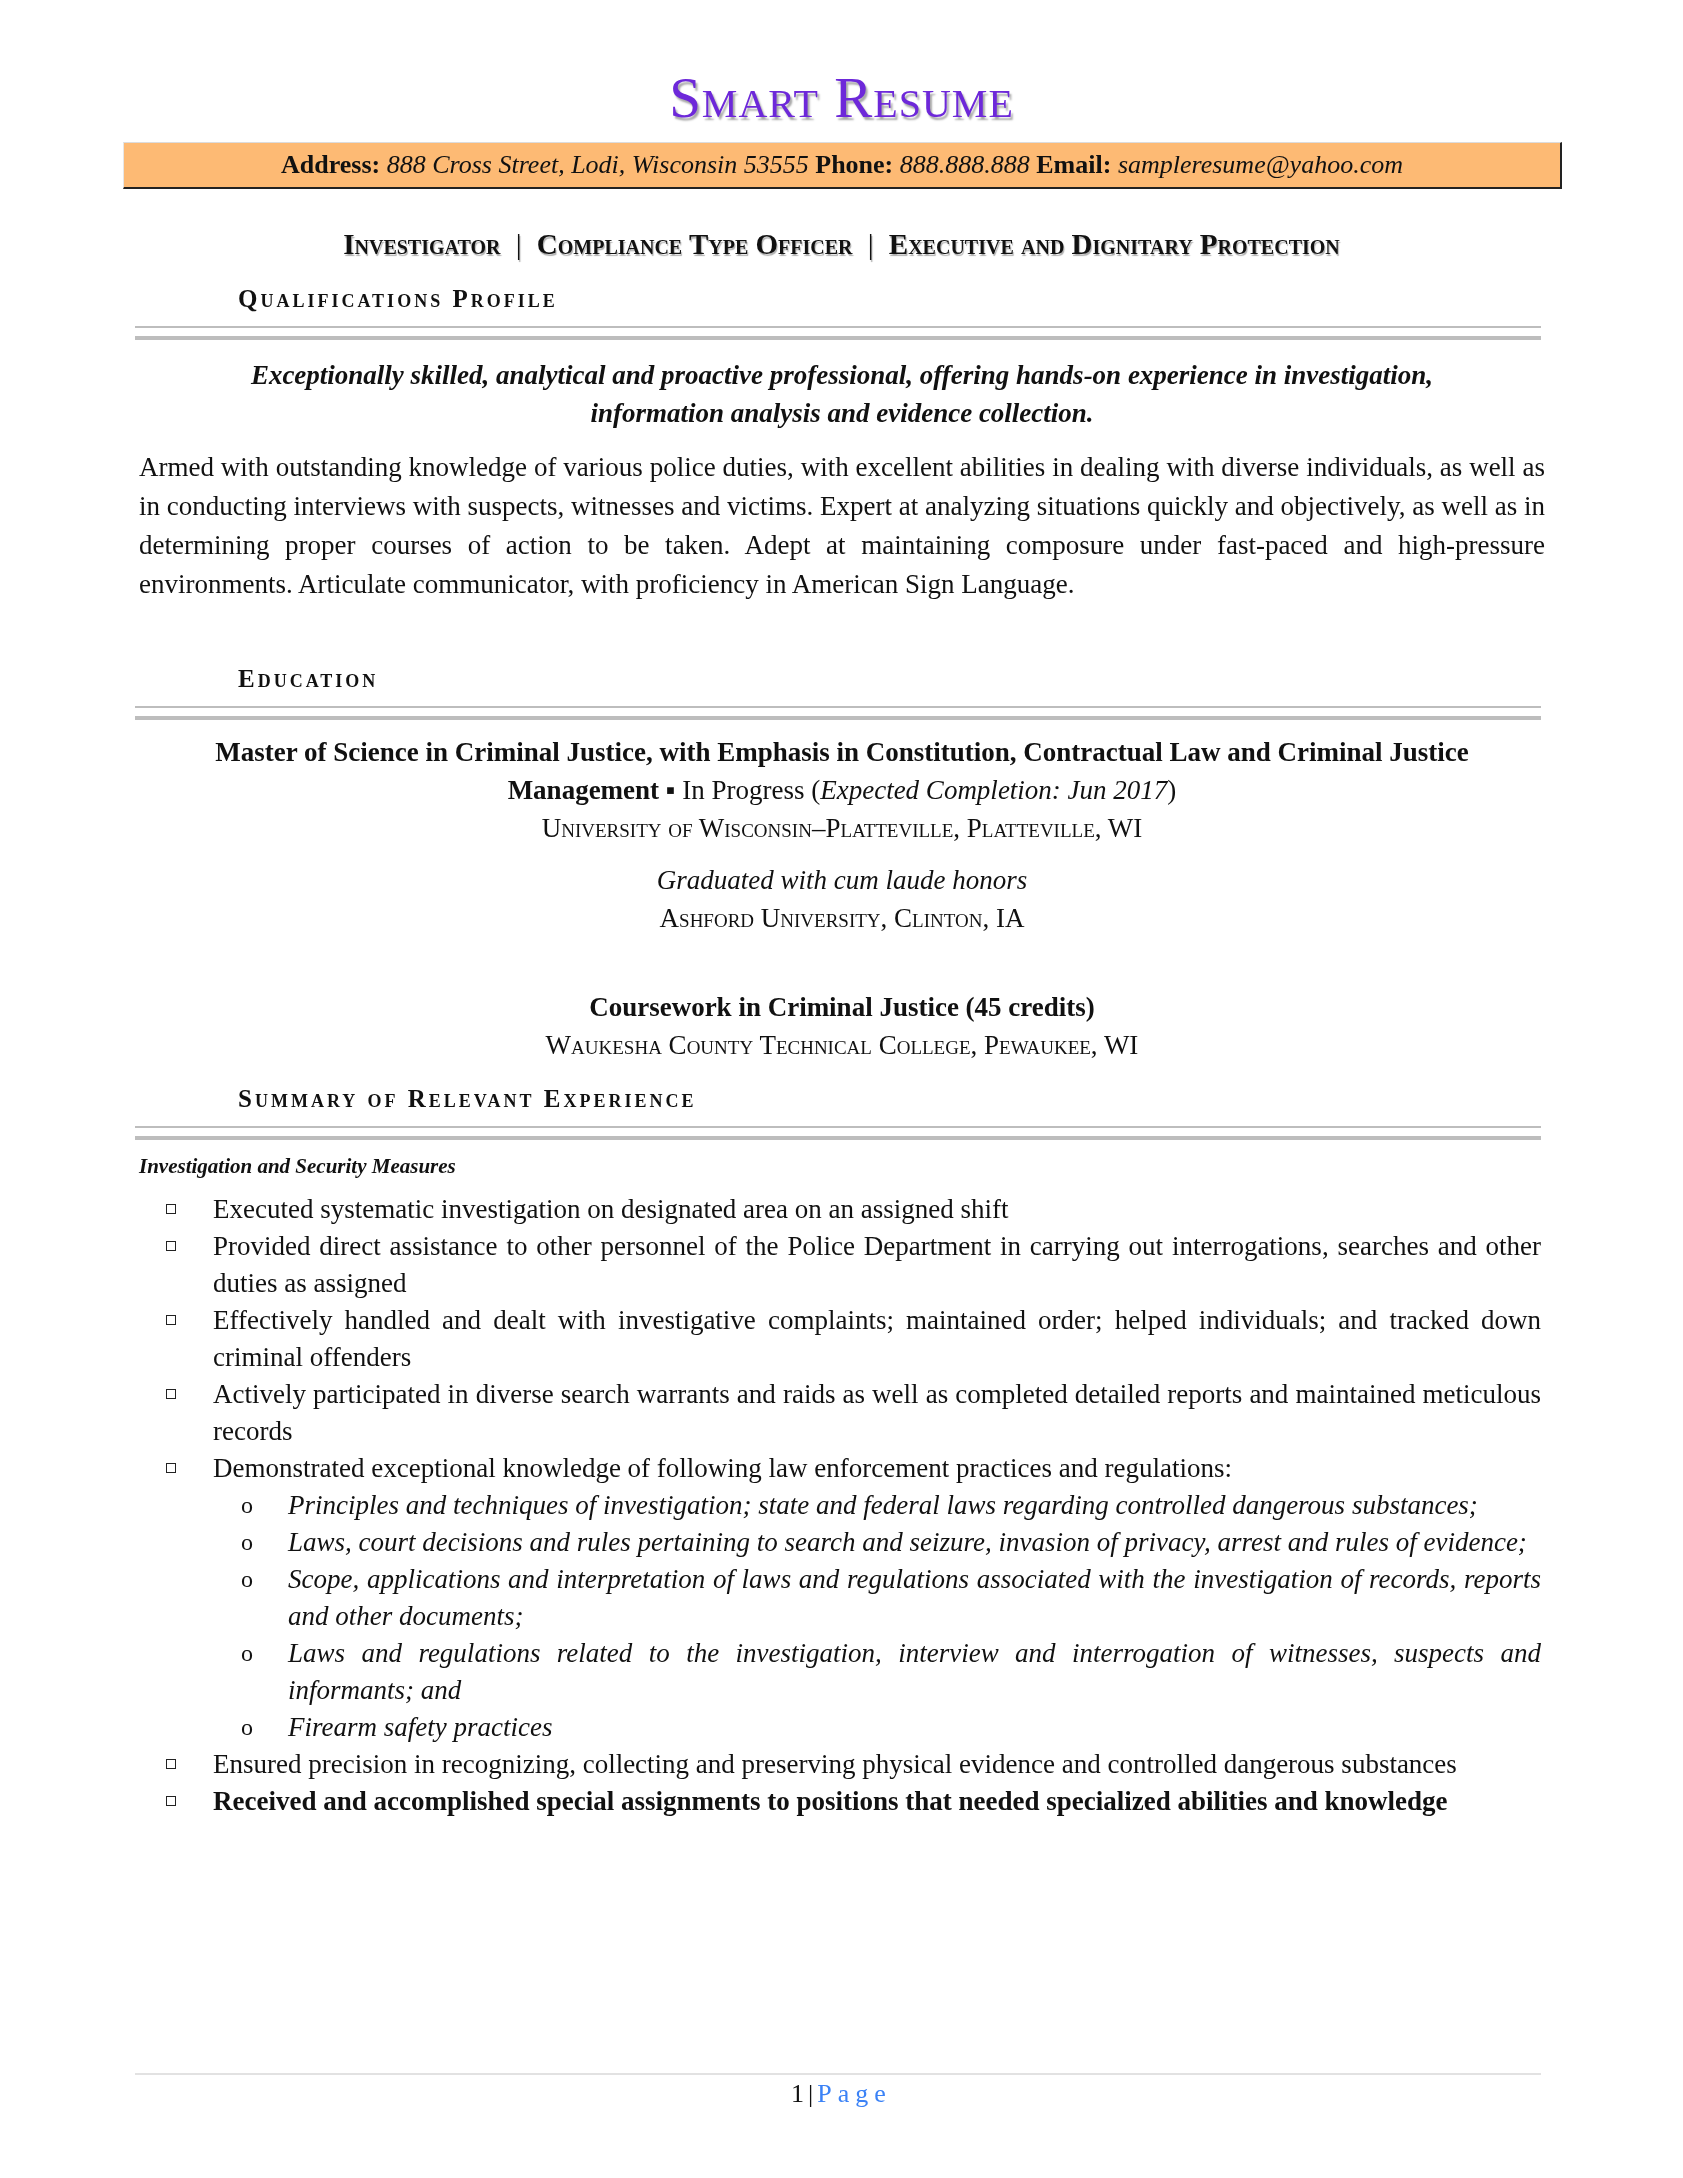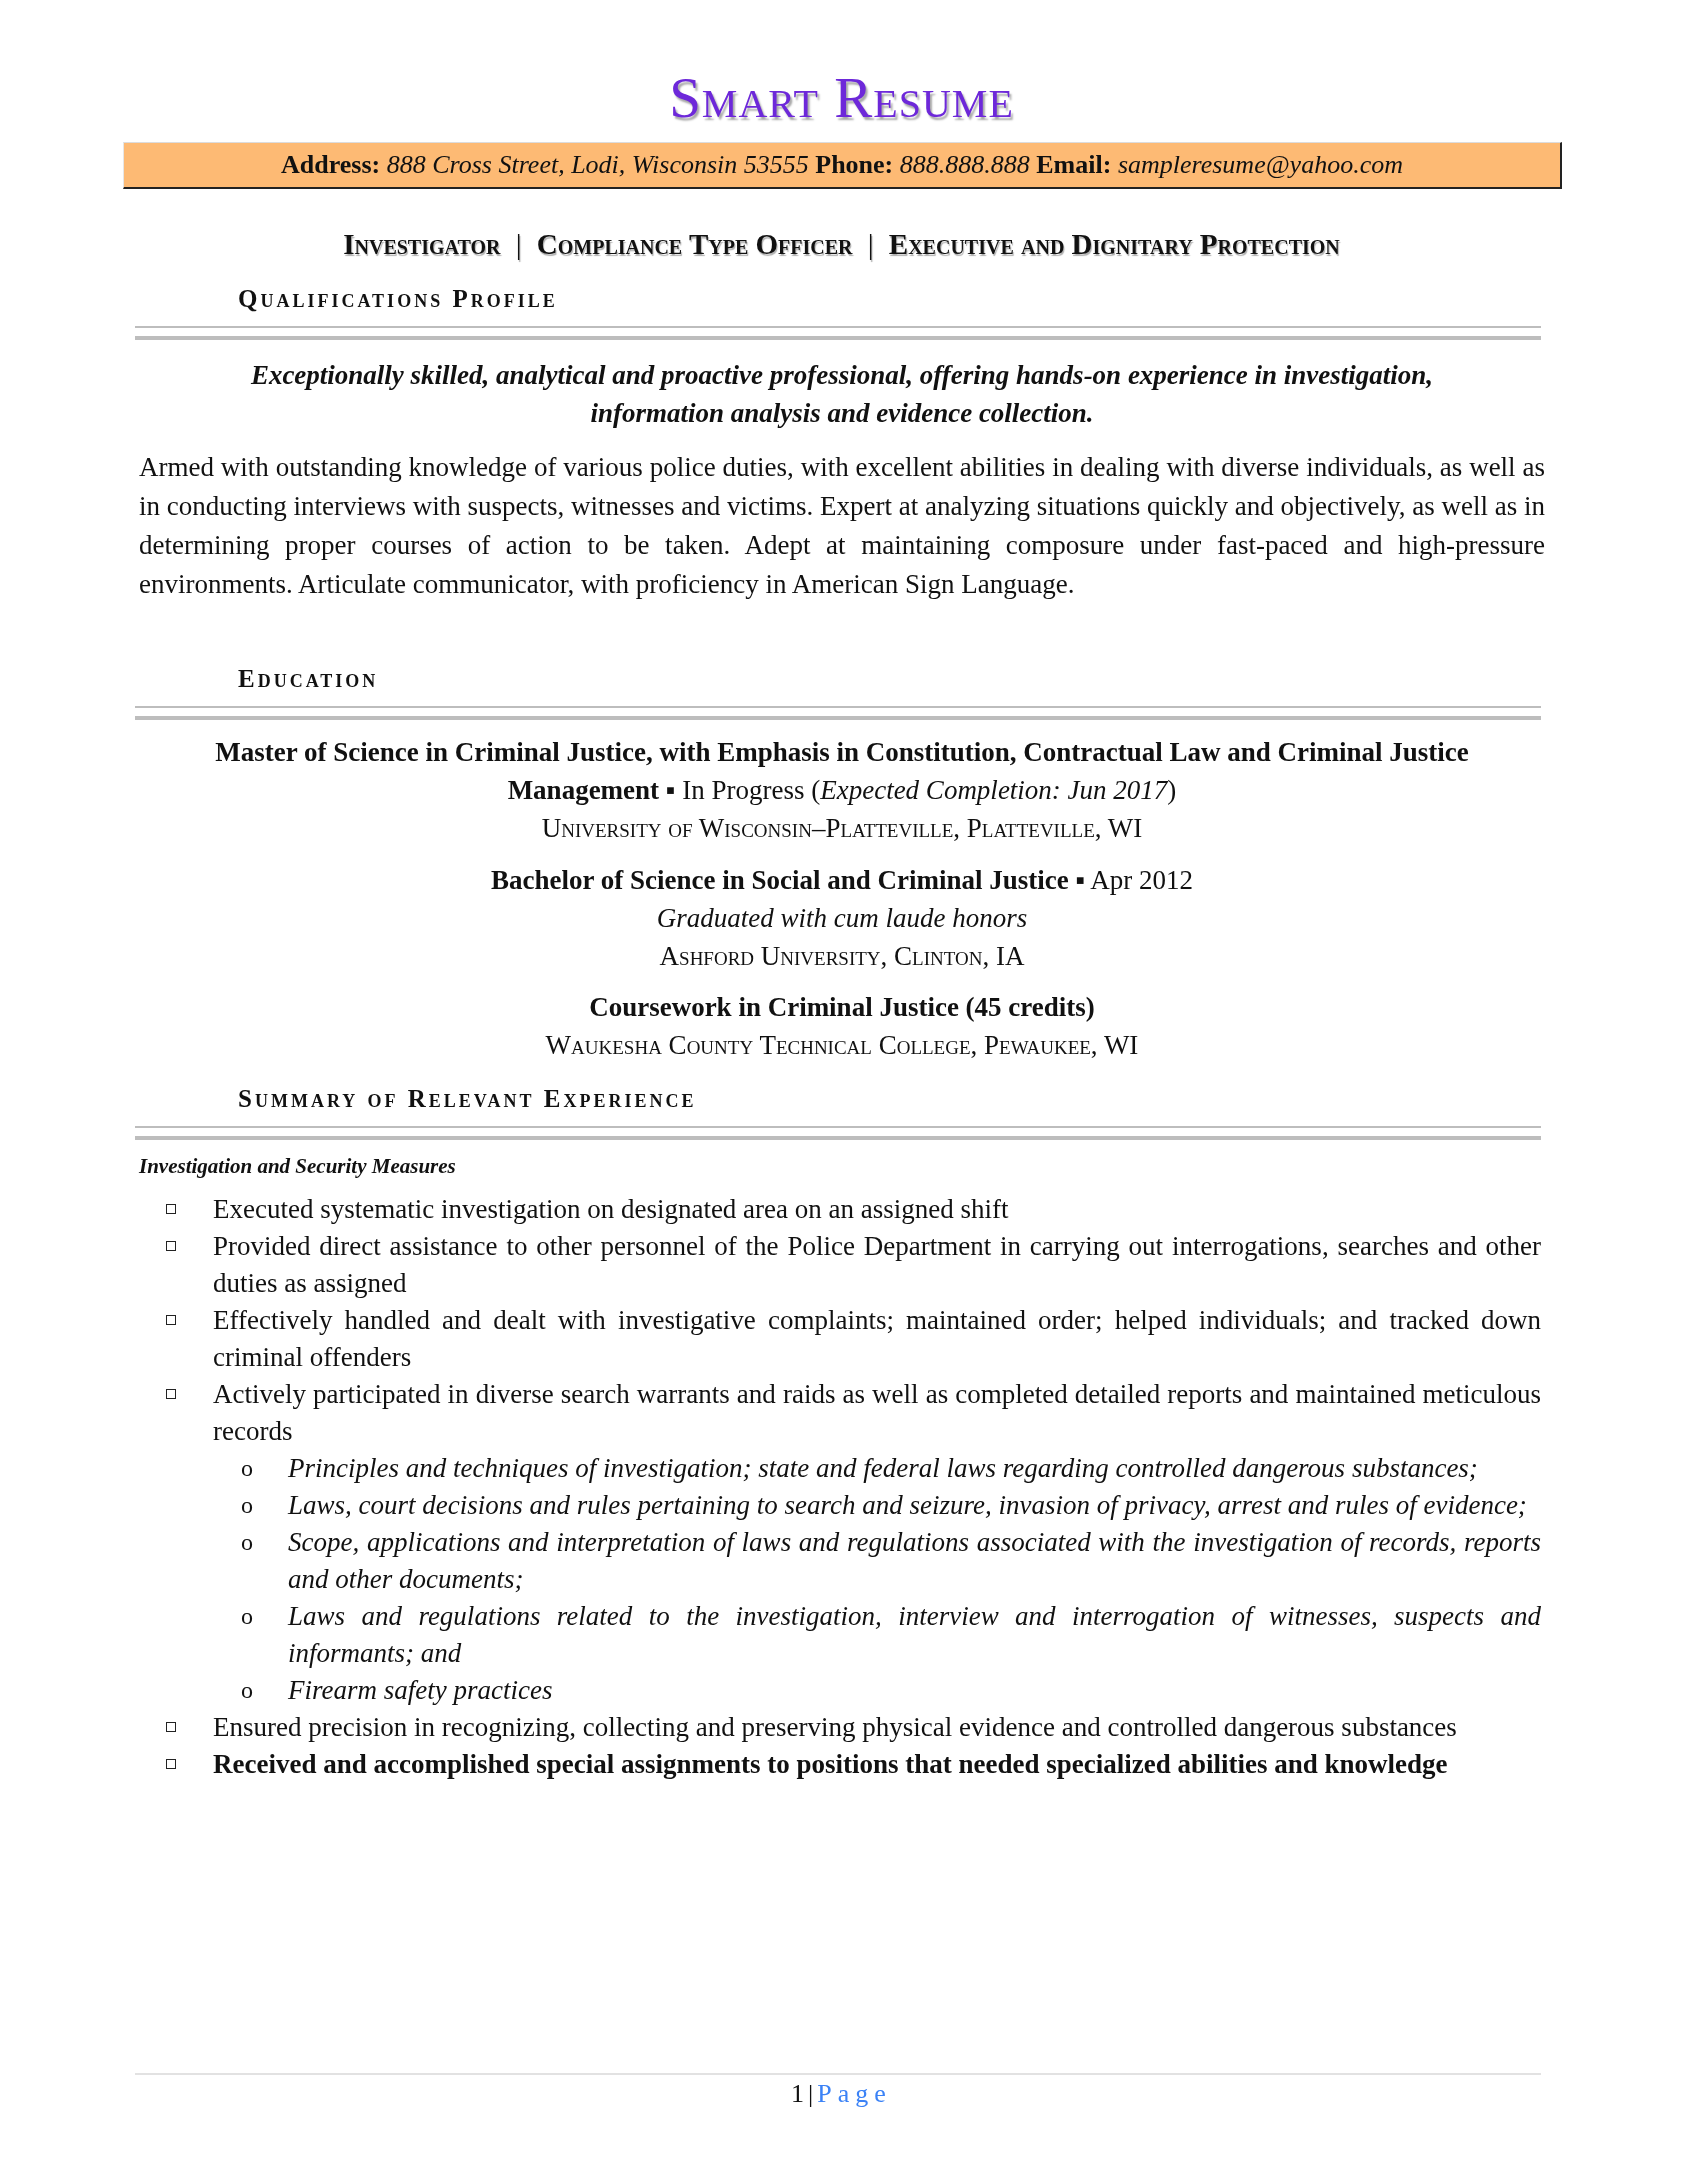--- a/index.html
+++ b/index.html
@@ -111,25 +111,20 @@
   <div>
     <span class="deg">Master of Science in Criminal Justice, with Emphasis in Constitution, Contractual Law and Criminal Justice Management</span>
     <span>▪</span>
     <span>In Progress</span>
     (<span class="it">Expected Completion: Jun 2017</span>)
   </div>
   <div class="sc">University of Wisconsin–Platteville, Platteville, WI</div>
 </div>
 
 <div class="abs edu" style="top:861px;">
-  <div>
-    <span class="deg">Bachelor of Science in Social and Criminal Justice</span>
-    <span>▪</span>
-    <span>Apr 2012</span>
-  </div>
   <div class="it">Graduated with cum laude honors</div>
   <div class="sc">Ashford University, Clinton, IA</div>
 </div>
 
 <div class="abs edu" style="top:988px;">
   <div class="deg">Coursework in Criminal Justice (45 credits)</div>
   <div class="sc">Waukesha County Technical College, Pewaukee, WI</div>
 </div>
 
 <div class="abs sec-head" style="top:1085px;">Summary of Relevant Experience</div>
@@ -138,20 +133,21 @@
     <div class="r2"></div>
   </div>
 
 <div class="abs subhead" style="top:1154px;">Investigation and Security Measures</div>
 
 <div class="abs list" style="top:1191px;">
   <div class="li"><span class="bul"></span><span>Executed systematic investigation on designated area on an assigned shift</span></div>
   <div class="li"><span class="bul"></span><span>Provided direct assistance to other personnel of the Police Department in carrying out interrogations, searches and other duties as assigned</span></div>
   <div class="li"><span class="bul"></span><span>Effectively handled and dealt with investigative complaints; maintained order; helped individuals; and tracked down criminal offenders</span></div>
   <div class="li"><span class="bul"></span><span>Actively participated in diverse search warrants and raids as well as completed detailed reports and maintained meticulous records</span></div>
+  <div class="li"><span class="bul"></span><span>Demonstrated exceptional knowledge of following law enforcement practices and regulations:</span></div>
   <div class="sub"><span class="obul">o</span><span>Principles and techniques of investigation; state and federal laws regarding controlled dangerous substances;</span></div>
   <div class="sub"><span class="obul">o</span><span>Laws, court decisions and rules pertaining to search and seizure, invasion of privacy, arrest and rules of evidence;</span></div>
   <div class="sub"><span class="obul">o</span><span>Scope, applications and interpretation of laws and regulations associated with the investigation of records, reports and other documents;</span></div>
   <div class="sub"><span class="obul">o</span><span>Laws and regulations related to the investigation, interview and interrogation of witnesses, suspects and informants; and</span></div>
   <div class="sub"><span class="obul">o</span><span>Firearm safety practices</span></div>
   <div class="li"><span class="bul"></span><span>Ensured precision in recognizing, collecting and preserving physical evidence and controlled dangerous substances</span></div>
   <div class="li bold"><span class="bul"></span><span>Received and accomplished special assignments to positions that needed specialized abilities and knowledge</span></div>
 </div>
 
 <div class="abs footer-rule"></div>

